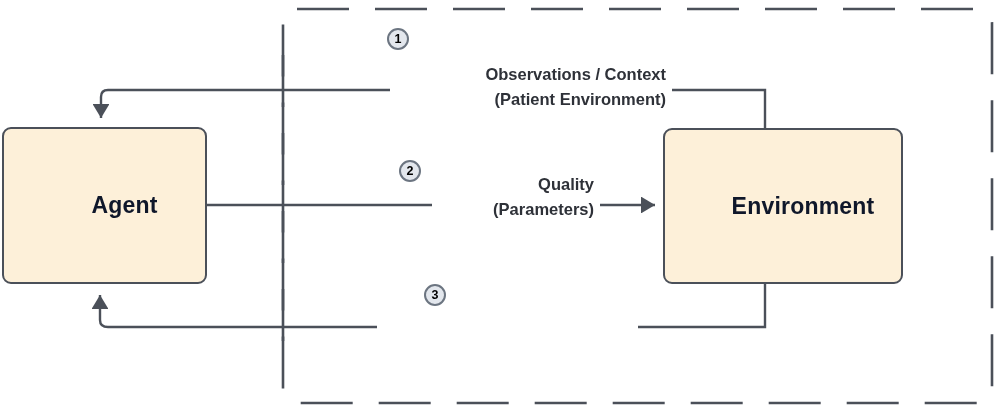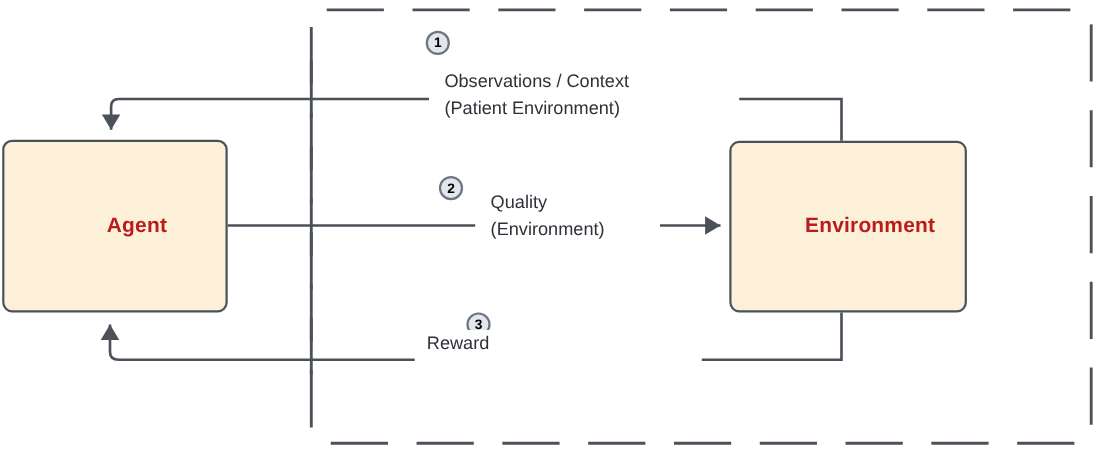--- a/index.html
+++ b/index.html
@@ -28,45 +28,45 @@
     position: absolute;
     box-sizing: border-box;
     border: 2px solid #4b5059;
     border-radius: 9px;
     background: #fdf0d9;
     display: flex;
     align-items: center;
     justify-content: center;
   }
   .node-label {
-    font-size: 19px;
+    font-size: 23px;
     font-weight: bold;
-    color: #b91c1c;
+    color: #0f172a;
     letter-spacing: 0.2px;
     white-space: nowrap;
     margin-left: 40px;
   }
   #agent-box {
     left: 2px;
     top: 127px;
     width: 205px;
     height: 157px;
   }
   #environment-box {
     left: 663px;
     top: 128px;
-    width: 216px;
+    width: 240px;
     height: 156px;
   }
   .flow-label {
     position: absolute;
-    text-align: left;
+    text-align: right;
     color: #2e3138;
     font-size: 16.5px;
-    font-weight: normal;
+    font-weight: bold;
     line-height: 25px;
     white-space: nowrap;
     background: #ffffff;
     padding: 0 6px;
   }
   #label-observations {
     left: 398px;
     top: 62px;
     width: 262px;
   }
@@ -137,20 +137,19 @@
   <div class="step-badge" id="badge-2">2</div>
   <div class="step-badge" id="badge-3">3</div>
 
   <div class="flow-label" id="label-observations">
     <div>Observations / Context</div>
     <div>(Patient Environment)</div>
   </div>
 
   <div class="flow-label" id="label-actions">
     <div>Quality</div>
-    <div>(Environment)</div>
+    <div>(Parameters)</div>
   </div>
 
   <div class="flow-label" id="label-reward">
-    <div>Reward</div>
   </div>
 
 </div>
 
 </body></html>

